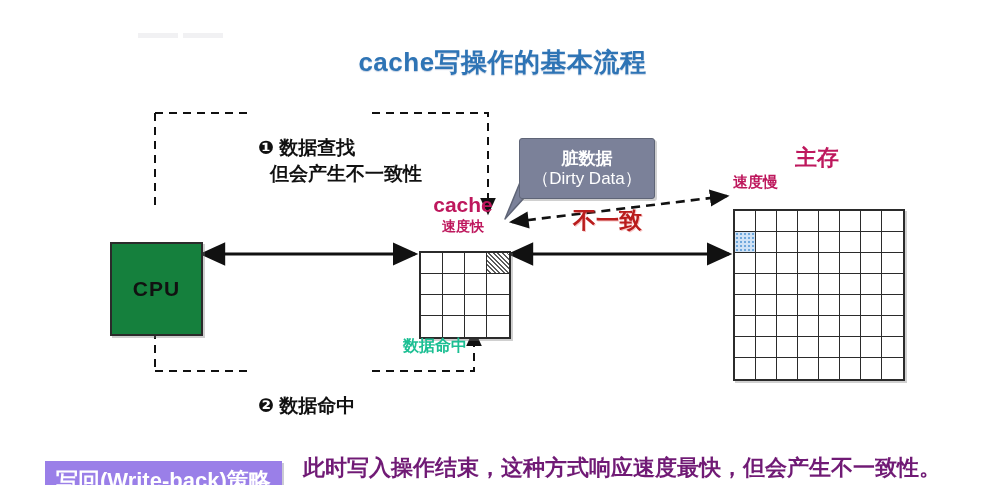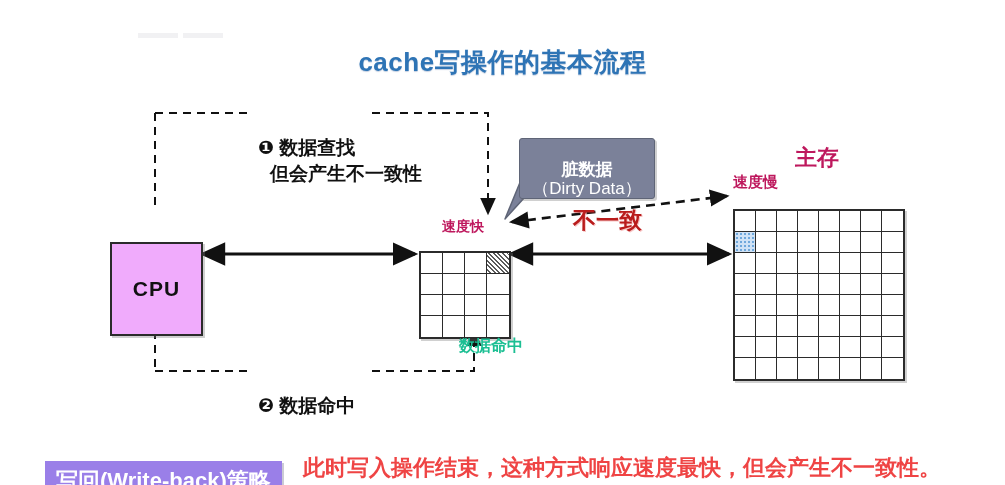--- a/index.html
+++ b/index.html
@@ -39,21 +39,21 @@
     background: #f1f1f3;
   }
 
   
   #cpu-box {
     left: 110px;
     top: 209px;
     width: 89px;
     height: 90px;
     border: 2px solid #2b2b2b;
-    background: #f0abfc;
+    background: #15803d;
     box-shadow: 2px 2px 0 rgba(120,120,120,0.35);
     display: flex;
     align-items: center;
     justify-content: center;
   }
   #cpu-label {
     font-size: 21px;
     font-weight: bold;
     color: #111;
     letter-spacing: 1px;
@@ -111,21 +111,21 @@
     color: #be185d;
     font-weight: bold;
     white-space: nowrap;
   }
   #cache-title { left: 419px; top: 160px; width: 88px; text-align: center; font-size: 21px; }
   #cache-sub   { left: 419px; top: 185px; width: 88px; text-align: center; font-size: 14px; }
   #mem-title   { left: 733px; top: 110px; width: 168px; text-align: center; font-size: 22px; }
   #mem-sub     { left: 733px; top: 140px; width: 168px; text-align: left; font-size: 15px; }
 
   #hit-label {
-    left: 403px; top: 303px; width: 120px; text-align: right;
+    left: 403px; top: 303px; width: 120px; text-align: left;
     font-size: 16px; font-weight: bold; color: #1cbf93;
   }
   #inconsistent-label {
     left: 573px; top: 172px;
     font-size: 23px; font-weight: bold; color: #b91c1c;
     text-shadow: 1px 1px 0 rgba(230,60,60,0.30);
   }
 
   
   .step-text {
@@ -140,42 +140,42 @@
     left: 519px; top: 105px;
     width: 134px; height: 59px;
     background: #7b8199;
     border: 1.5px solid #5f6577;
     border-radius: 3px;
     box-shadow: 2px 2px 0 rgba(120,120,120,0.35);
     color: #ffffff;
     display: flex;
     flex-direction: column;
     align-items: center;
-    justify-content: flex-end;
+    justify-content: center;
     line-height: 1.12;
   }
   #dirty-cn { font-size: 17px; font-weight: bold; }
   #dirty-en { font-size: 17px; font-weight: normal; }
 
   
   #policy-badge {
     left: 45px; top: 428px;
     padding: 5px 11px 7px 11px;
     background: #9a7fe8;
     color: #ffffff;
     font-size: 22px;
     font-weight: bold;
     white-space: nowrap;
     box-shadow: 2px 2px 0 rgba(140,140,160,0.45);
   }
   #policy-sentence {
     left: 303px; top: 420px;
     font-size: 22px;
     font-weight: bold;
-    color: #ef4444;
+    color: #701a75;
     white-space: nowrap;
   }
 
   svg.overlay {
     position: absolute;
     left: 0; top: 0;
     width: 1005px; height: 485px;
     pointer-events: none;
   }
 </style>
@@ -227,20 +227,21 @@
   </svg>
 
   <div class="abs" id="cpu-box">
     <span id="cpu-label">CPU</span>
   </div>
 
   <div class="abs step-text" id="step1-line1">❶ 数据查找</div>
   <div class="abs step-text" id="step1-line2">但会产生不一致性</div>
   <div class="abs step-text" id="step2-line1">❷ 数据命中</div>
 
+  <div class="abs lbl" id="cache-title">cache</div>
   <div class="abs lbl" id="cache-sub">速度快</div>
   <div class="abs grid" id="cache-grid">
       <div class="cell"></div>
       <div class="cell"></div>
       <div class="cell"></div>
       <div class="cell last-col dirty"></div>
       <div class="cell"></div>
       <div class="cell"></div>
       <div class="cell"></div>
       <div class="cell last-col"></div>

